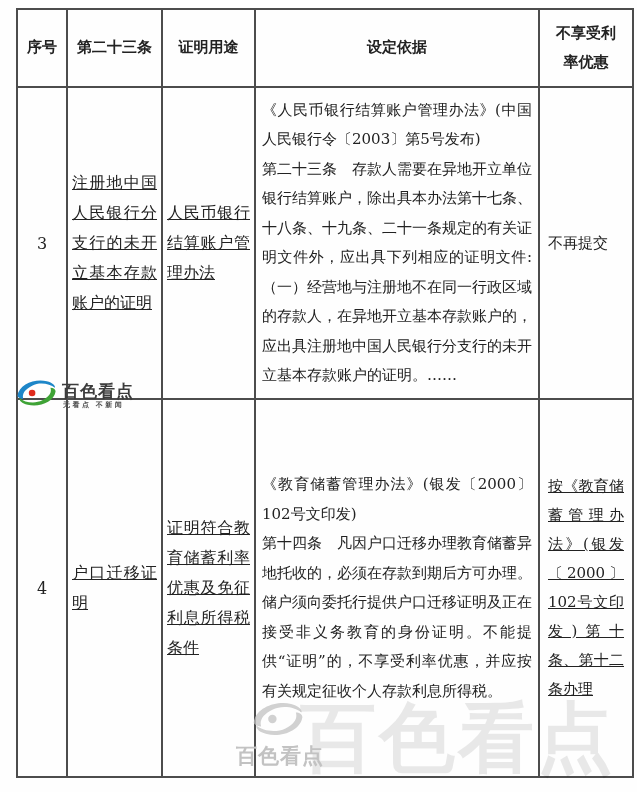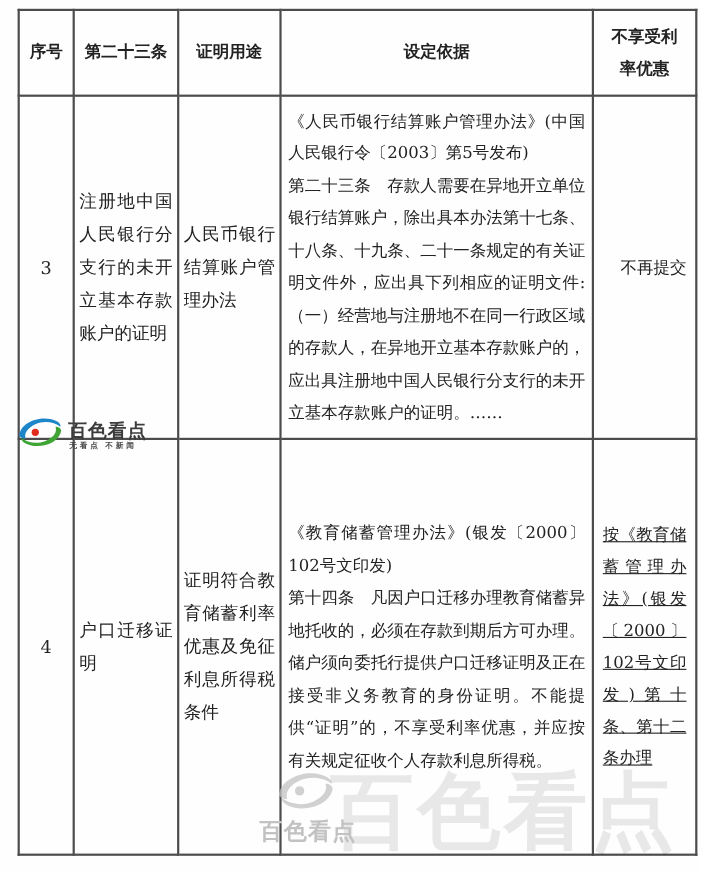--- a/index.html
+++ b/index.html
@@ -22,28 +22,28 @@
   thead th {
     font-size:15px; font-weight:bold; text-align:center;
     line-height:1.95; padding:0 2px;
   }
   th .wrap4 { display:inline-block; width:4em; }
   tr.r3 { height:312px; }
   tr.r4 { height:378px; }
 
   .c-seq  { text-align:center; font-size:16px; }
   .c-name, .c-purpose {
-    font-size:16px; line-height:30px; text-align:justify; padding:0 4px;
+    font-size:16px; line-height:30px; text-align:justify; padding:0 4px;text-decoration:underline;
   }
   .c-basis {
     font-size:15px; line-height:29.5px; text-align:justify;
     white-space:pre-line; padding:4px 6px; vertical-align:middle;
   }
   .c-after { font-size:15px; line-height:29px; padding:0 8px; }
-  tr.r3 .c-after { text-align:right;border-radius:13px; }
+  tr.r3 .c-after { text-align:left;border-radius:13px; }
   tr.r4 .c-after { text-align:justify;text-decoration:underline; }
 
   
   .wm { pointer-events:none; position:absolute; z-index:5; }
   .badge-icon   { left:13px;  top:374px; width:47px; height:38px; }
   .badge-text   {
     left:62px; top:380px; font-family:"DejaVu Sans","Liberation Sans",sans-serif;
     font-weight:bold; font-size:17px; color:#3c3c3c; letter-spacing:1px;
   }
   .badge-tagline{

